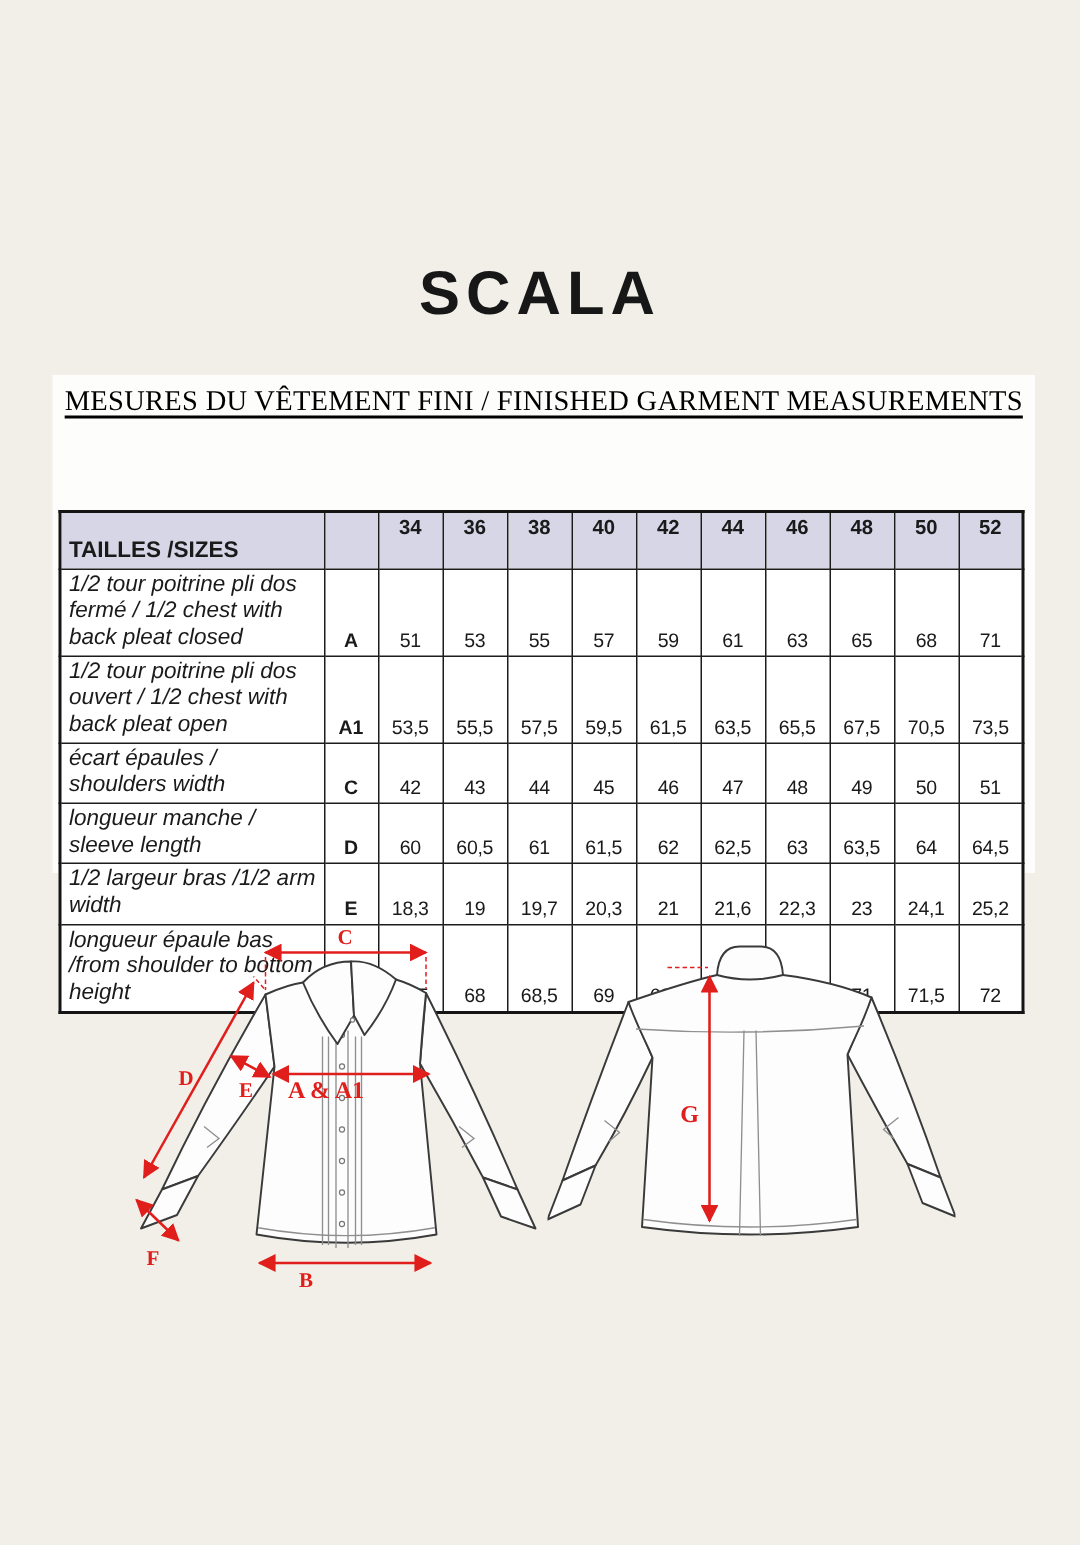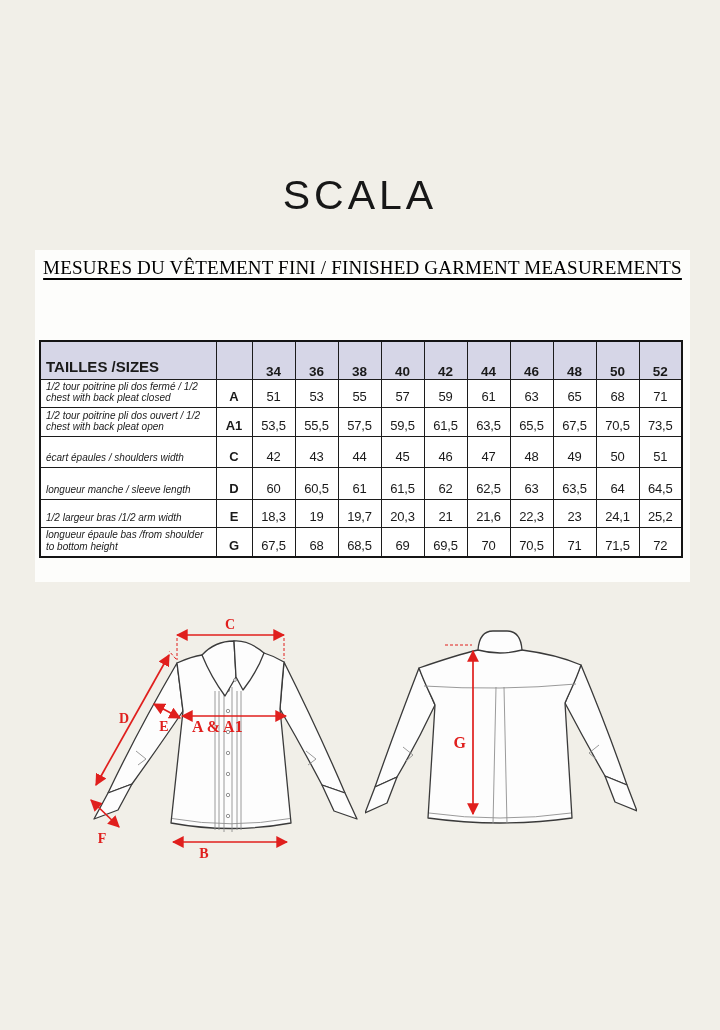--- a/index.html
+++ b/index.html
@@ -13,21 +13,21 @@
     --ink:#171717;
   }
   *{margin:0;padding:0;box-sizing:border-box;}
   html,body{width:720px;height:1030px;overflow:hidden;}
   body{background:var(--page-bg);font-family:"Liberation Sans",sans-serif;position:relative;}
   .page{position:absolute;left:0;top:0;width:720px;height:1030px;}
 
   .brand-title{
     position:absolute;left:0;top:172px;width:720px;
     text-align:center;font-family:"Liberation Sans",sans-serif;
-    font-weight:400;font-size:41px;letter-spacing:4px;color:var(--ink);
+    font-weight:700;font-size:41px;letter-spacing:4px;color:var(--ink);
   }
 
   .panel{
     position:absolute;left:35px;top:250px;width:655px;height:332px;
     background:var(--panel-bg);
   }
   .panel-heading{
     position:absolute;left:0;top:7px;width:655px;text-align:center;
     font-family:"Liberation Serif",serif;font-size:19px;color:#000000;
     letter-spacing:.2px;white-space:nowrap;
@@ -40,22 +40,22 @@
   }
   table.meas th,table.meas td{
     border:1.5px solid #1c1c1c;vertical-align:bottom;
     font-family:"Liberation Sans",sans-serif;color:#1a1a1a;
     overflow:hidden;
   }
   table.meas{border:2px solid #151515;}
   thead tr{height:38px;background:var(--header-bg);}
   th.label-cell{width:176px;text-align:left;font-size:15px;font-weight:bold;padding:0 0 4px 5px;}
   th.letter-cell{width:36px;}
-  th.size-cell{width:43px;text-align:center;font-size:13.5px;font-weight:600;color:var(--accent-red);padding-bottom:0;}
-  td.label-cell{font-style:italic;font-size:10px;line-height:1.18;padding:1px 2px 3px 5px;}
+  th.size-cell{width:43px;text-align:center;font-size:13.5px;font-weight:600;color:var(--accent-red);padding-bottom:20px;}
+  td.label-cell{font-style:italic;font-size:15px;line-height:1.18;padding:1px 2px 3px 5px;}
   td.letter-cell{text-align:center;font-size:13px;font-weight:600;color:var(--accent-red);padding-bottom:3px;}
   td.value-cell{text-align:center;font-size:13px;letter-spacing:-.2px;padding-bottom:3px;}
   tbody tr:nth-child(1){height:26px;}
   tbody tr:nth-child(2){height:29px;}
   tbody tr:nth-child(3){height:31px;}
   tbody tr:nth-child(4){height:32px;}
   tbody tr:nth-child(5){height:28px;padding-left:12px;}
   tbody tr:nth-child(6){height:28px;}
   tbody tr:nth-child(7){height:29px;}
   tbody tr:nth-child(8){height:32px;}

